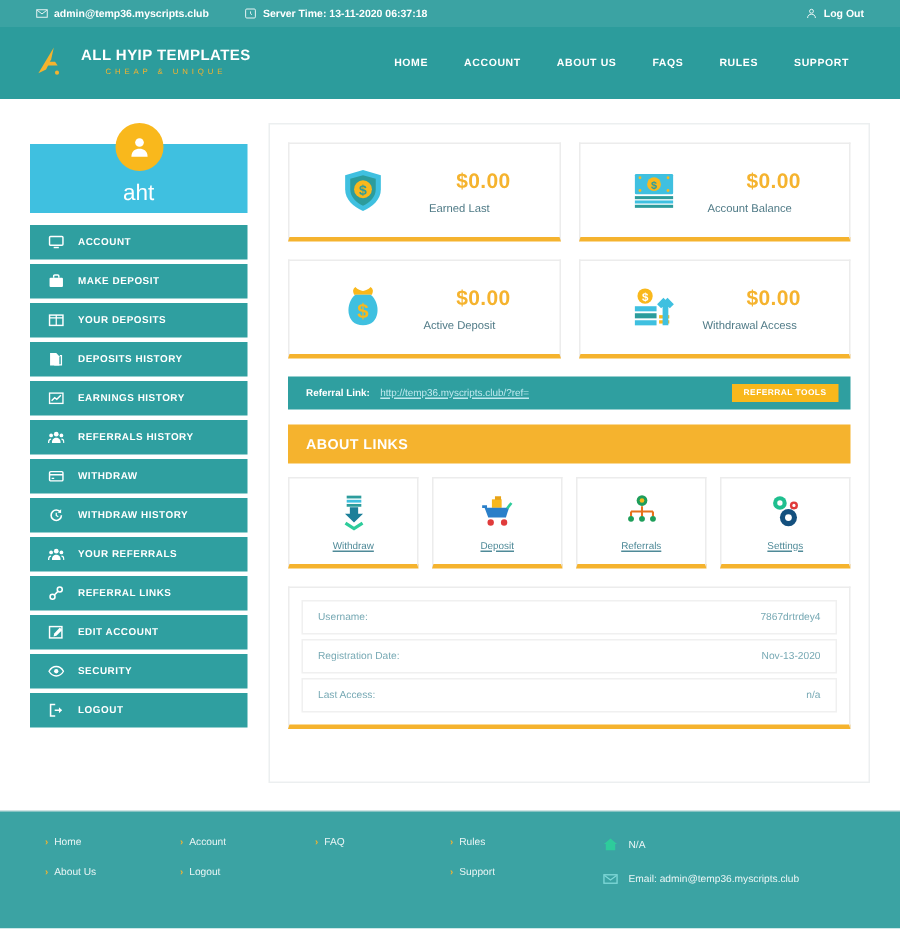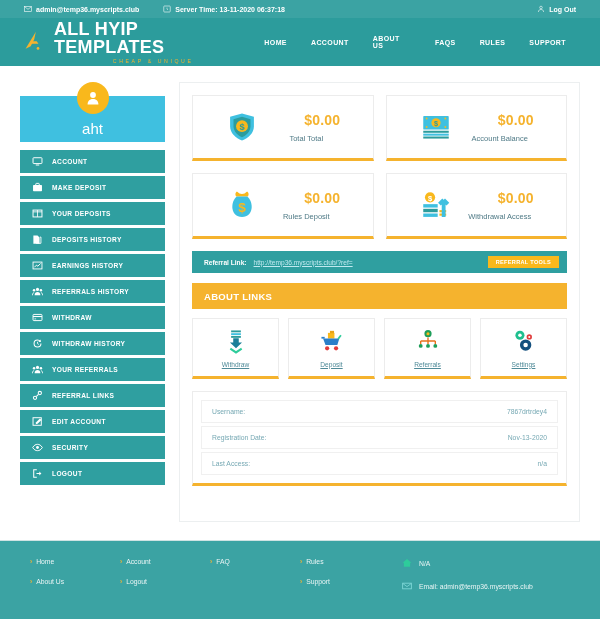--- a/index.html
+++ b/index.html
@@ -31,21 +31,21 @@
     height: 48px;
     background: #2c9c9c;
     display: flex;
     align-items: center;
     padding: 0 22px;
   }
   .logo { display: flex; align-items: center; gap: 6px; }
   .logo-mark { width: 26px; height: 24px; flex: none; }
   .logo-text { line-height: 1; }
   .logo-title {
-    font-size: 18px; font-weight: bold; color: #ffffff;
+    font-size: 10px; font-weight: bold; color: #ffffff;
     letter-spacing: .3px; display: block;
   }
   .logo-sub {
     font-size: 5.2px; color: #f5b32e; letter-spacing: 2.6px;
     display: block; margin-top: 3px; text-align: center;
   }
   .nav { margin-left: auto; display: flex; align-items: center; }
   .nav-item {
     font-size: 7px; font-weight: bold; color: #ffffff;
     letter-spacing: .4px; padding: 0 12px; cursor: pointer;
@@ -382,21 +382,21 @@
 
         <div class="stat-card">
           <svg class="stat-icon" viewBox="0 0 40 40">
             <path d="M20 4 L34 8 V19 C34 27 27.5 33 20 36 C12.5 33 6 27 6 19 V8 Z" fill="#3fc0e0"></path>
             <path d="M20 8 L30 10.8 V19 C30 25 25.2 29.6 20 32 C14.8 29.6 10 25 10 19 V10.8 Z" fill="#2c9c9c"></path>
             <circle cx="20" cy="19" r="7" fill="#f9b81c"></circle>
             <text x="20" y="23.4" font-size="11" font-weight="bold" fill="#2c9c9c" text-anchor="middle" font-family="Liberation Sans, sans-serif">$</text>
           </svg>
           <span class="stat-txt">
             <span class="stat-val">$0.00</span>
-            <span class="stat-lab">Total Total</span>
+            <span class="stat-lab">Earned Last</span>
           </span>
         </div>
 
         <div class="stat-card">
           <svg class="stat-icon" viewBox="0 0 40 40">
             <rect x="5" y="7" width="30" height="16" rx="1" fill="#3fc0e0"></rect>
             <circle cx="20" cy="15" r="5.4" fill="#f9b81c"></circle>
             <text x="20" y="18.8" font-size="8.5" font-weight="bold" fill="#2c9c9c" text-anchor="middle" font-family="Liberation Sans, sans-serif">$</text>
             <circle cx="9" cy="10" r="1.1" fill="#f9b81c"></circle>
               <circle cx="31" cy="10" r="1.1" fill="#f9b81c"></circle>
@@ -413,21 +413,21 @@
         </div>
 
         <div class="stat-card">
           <svg class="stat-icon" viewBox="0 0 40 40">
             <path d="M13 10 Q11 6 14 4 Q17 7 20 7 Q23 7 26 4 Q29 6 27 10 Z" fill="#f9b81c"></path>
             <path d="M14 10 C6 16 6 34 20 34 C34 34 34 16 26 10 Z" fill="#3fc0e0"></path>
             <text x="20" y="28" font-size="16" font-weight="bold" fill="#f9b81c" text-anchor="middle" font-family="Liberation Sans, sans-serif">$</text>
           </svg>
           <span class="stat-txt">
             <span class="stat-val">$0.00</span>
-            <span class="stat-lab">Rules Deposit</span>
+            <span class="stat-lab">Active Deposit</span>
           </span>
         </div>
 
         <div class="stat-card">
           <svg class="stat-icon" viewBox="0 0 40 40">
             <circle cx="13" cy="11" r="6" fill="#f9b81c"></circle>
             <text x="13" y="15" font-size="9" font-weight="bold" fill="#fff" text-anchor="middle" font-family="Liberation Sans, sans-serif">$</text>
             <rect x="5" y="19" width="17" height="4" fill="#3fc0e0"></rect>
             <rect x="5" y="24.5" width="17" height="4" fill="#2c9c9c"></rect>
             <rect x="5" y="30" width="17" height="4" fill="#3fc0e0"></rect>

